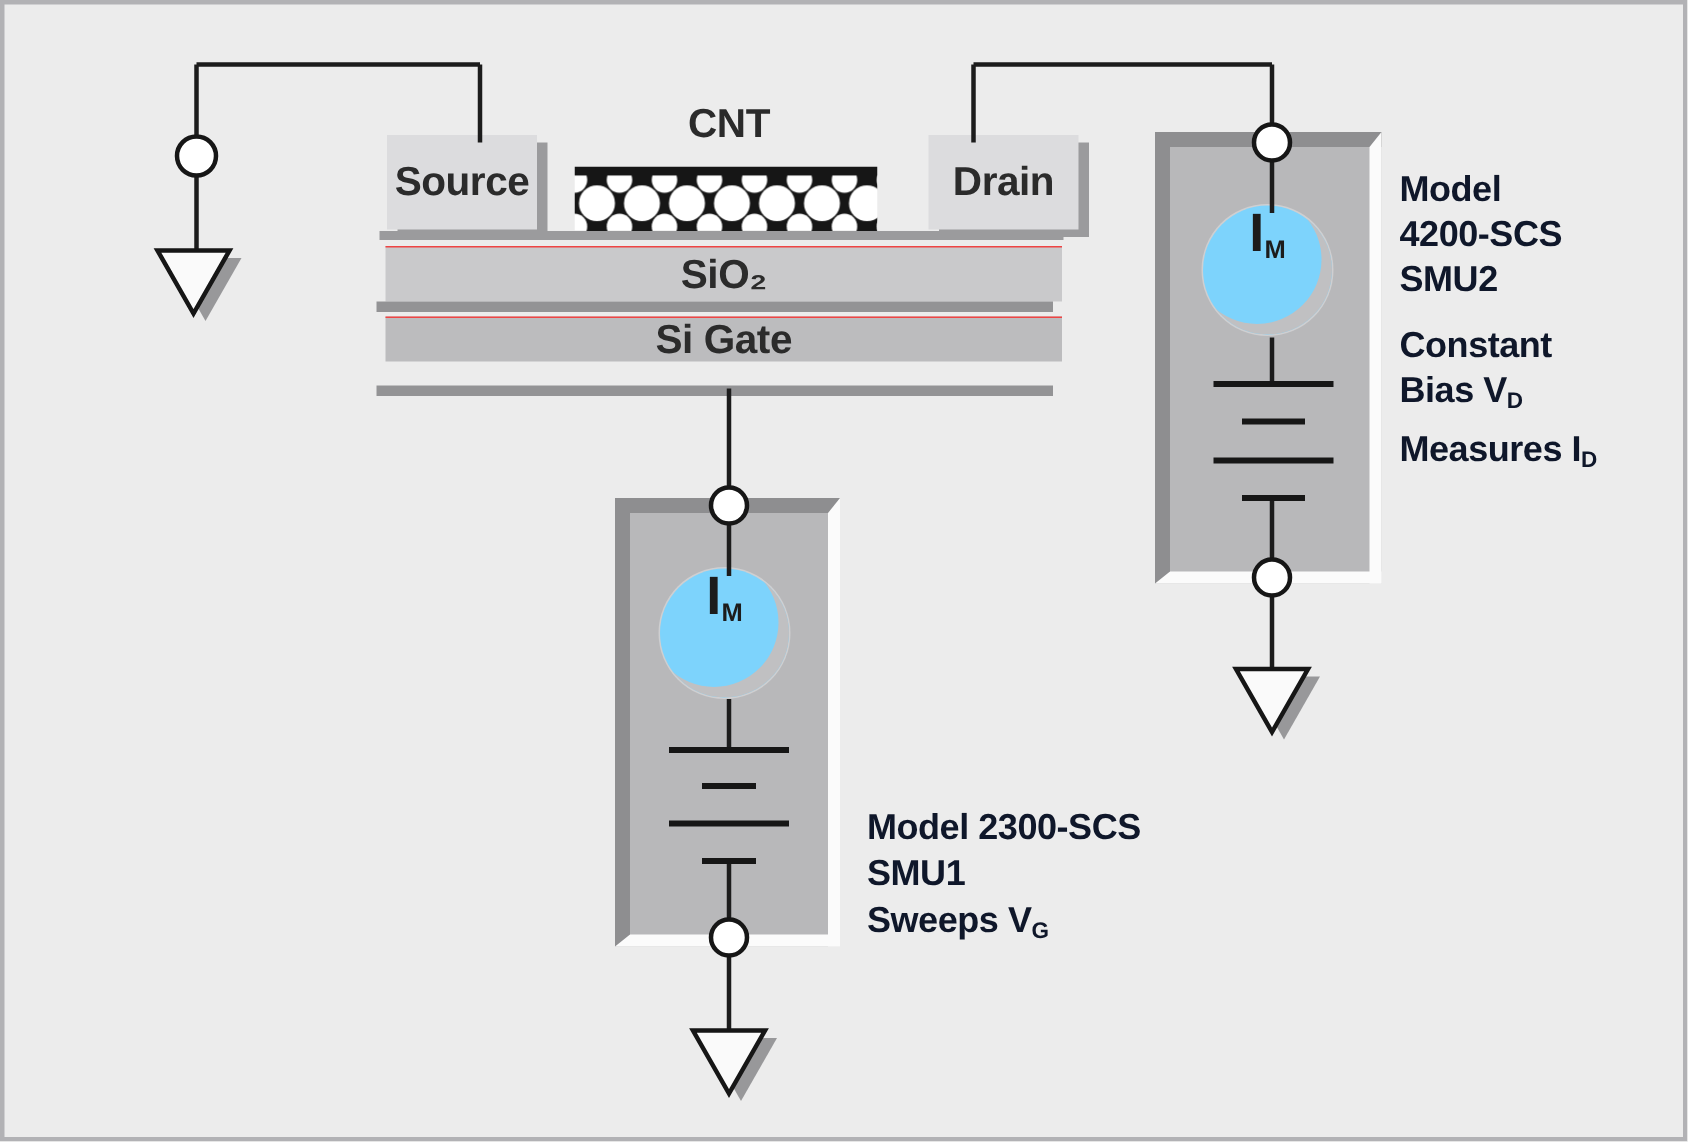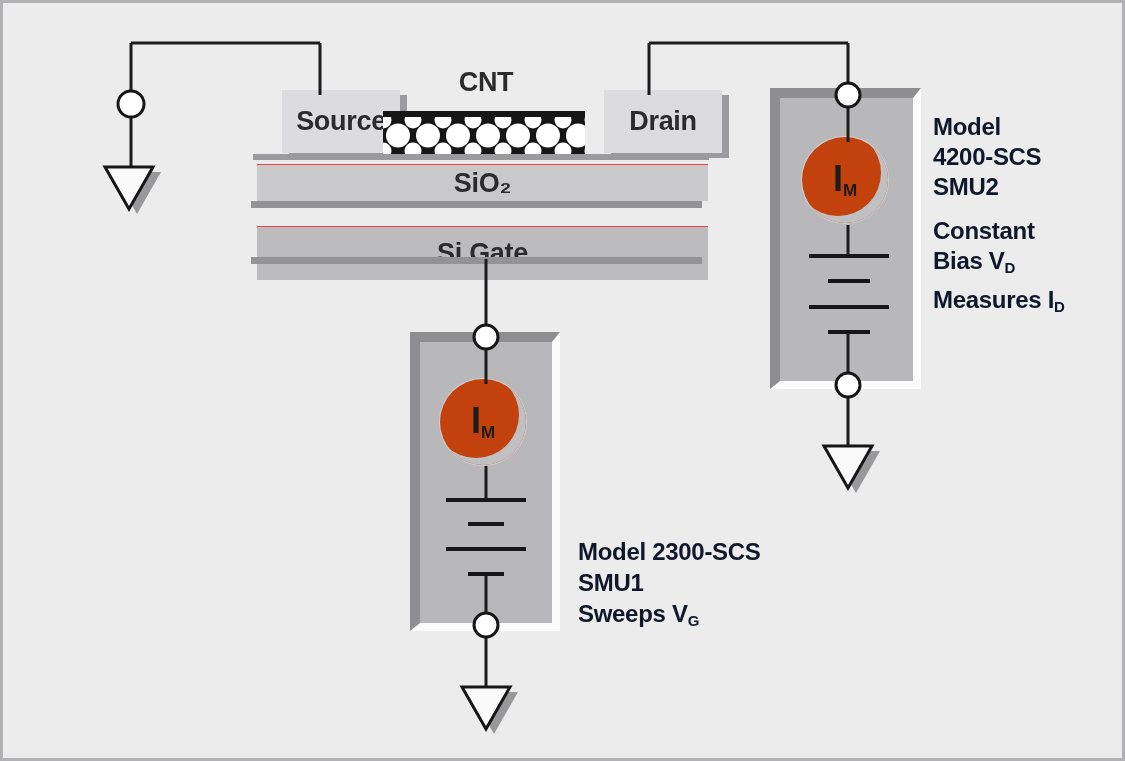--- a/index.html
+++ b/index.html
@@ -17,62 +17,62 @@
   .lbl{
     font-weight:bold;
     font-size:27px;
     letter-spacing:-0.3px;
     color:#2b2b2b;
     line-height:1;
   }
   
   .sd-box{
     position:absolute;
-    width:118px;height:63px;
+    width:100px;height:63px;
     background:#dcdcde;
     box-shadow:7px 5px 0 #9b9b9d;
-    display:flex;align-items:center;justify-content:center;margin-left:24px;
+    display:flex;align-items:center;justify-content:center;
   }
   #source-box{left:255px;top:87px;}
-  #drain-box{left:577px;top:87px;}
+  #drain-box{left:616px;top:87px;}
   
   #cnt-band{left:380px;top:108px;}
   #cnt-label{left:437px;top:66px;width:92px;text-align:center;}
   
   #row-shadow{left:250px;top:151px;width:456px;height:6px;background:#9b9b9d;}
   .layer{
     position:absolute;
     width:451px;
     box-sizing:border-box;
     border-top:1px solid #ef4444;
     display:flex;align-items:center;justify-content:center;
   }
   #sio2-bar{left:254px;top:161px;height:37px;background:#c9c9cb;}
   #sio2-shadow{left:248px;top:198px;width:451px;height:7px;background:#939395;}
-  #sigate-bar{left:254px;top:223px;height:54px;background:#bcbcbe;}
+  #sigate-bar{left:254px;top:208px;height:30px;background:#bcbcbe;}
   #sigate-shadow{left:248px;top:254px;width:451px;height:7px;background:#939395;}
   
   .smu-box{
     position:absolute;
     box-sizing:border-box;
     background:#b8b8ba;
     border-left:10px solid #8e8e90;
     border-top:10px solid #8e8e90;
     border-right:8px solid #fbfbfb;
     border-bottom:8px solid #fbfbfb;
   }
   #smu1-box{left:407px;top:329px;width:150px;height:299px;}
   #smu2-box{left:767px;top:85px;width:151px;height:301px;}
   
   .meter{
     position:absolute;
     width:86px;height:86px;border-radius:50%;
-    background:#c2410c;
+    background:#7dd3fc;
     box-shadow:inset -7px -7px 0 #c0c0c2, 0 0 0 1px #cfcfd1;
-    display:flex;align-items:center;justify-content:center;
+    display:flex;align-items:flex-start;justify-content:center;
   }
   .meter .meter-text{font-weight:bold;font-size:36px;line-height:1;color:#1c1c1c;}
   .meter sub{font-size:17px;vertical-align:-5px;}
   #meter1{left:437px;top:376px;}
   #meter2{left:799px;top:134px;}
   
   .note{position:absolute;font-weight:bold;font-size:24px;letter-spacing:-0.3px;color:#0f172a;}
   .note div{line-height:30px;white-space:nowrap;}
   .note sub{font-size:15px;vertical-align:-4px;}
   #ground-note{left:44px;top:228px;}

